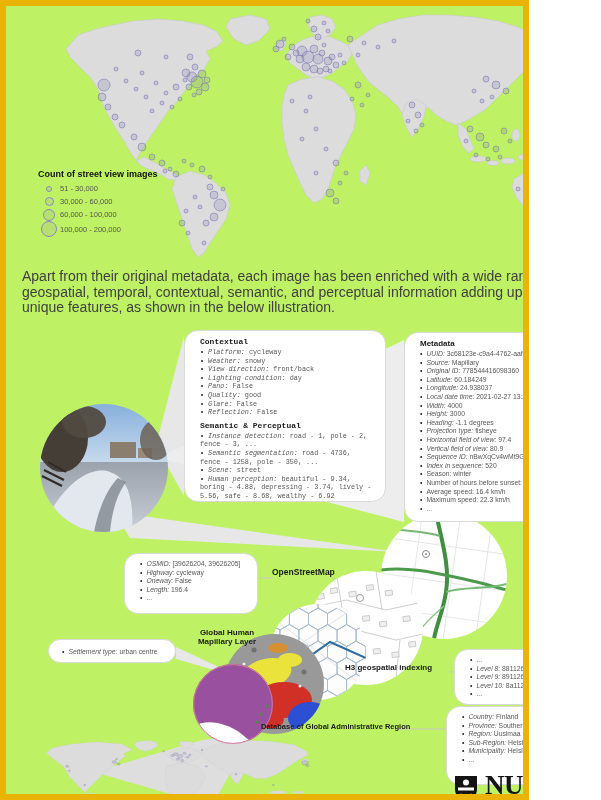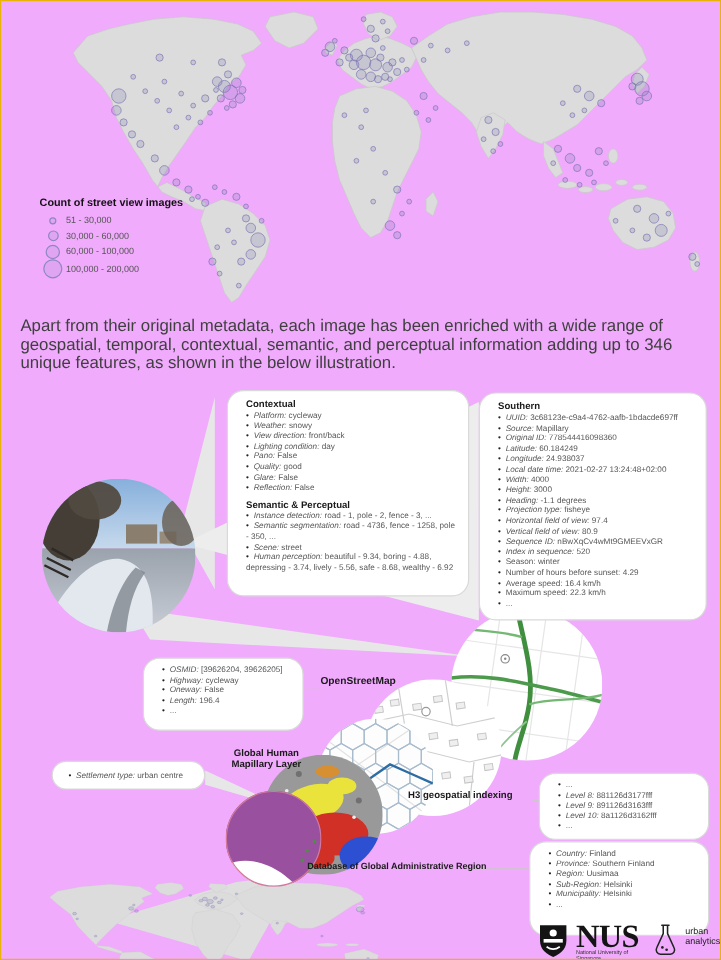--- a/index.html
+++ b/index.html
@@ -1,19 +1,19 @@
 <!DOCTYPE html>
 <html><head>
 <meta charset="utf-8">
 <style>
   html,body{margin:0;padding:0;}
   body{width:601px;height:800px;overflow:hidden;background:#fff;
        font-family:"Liberation Sans",sans-serif;position:relative;}
-  #page{position:absolute;inset:0;width:601px;height:800px;border:1px solid #eab308;
-        box-sizing:border-box;overflow:hidden;background:#f0abfc;}
+  #page{position:absolute;inset:0;width:529px;height:800px;border:6px solid #eab308;
+        box-sizing:border-box;overflow:hidden;background:#bef264;}
 
   
   .land{fill:#dcdcdc;stroke:#c9c9c9;stroke-width:.6;}
   .dot{fill:#7c75b3;fill-opacity:.22;stroke:#7c75b3;stroke-opacity:.8;stroke-width:.7;}
   #topmap{position:absolute;left:12px;top:5px;z-index:1;}
   #bottommap{position:absolute;left:14px;top:733px;z-index:1;}
 
   
   .legend{position:absolute;left:32px;top:163px;z-index:2;}
   .legend .ttl{font-size:9px;font-weight:bold;color:#111;margin-bottom:3px;}
@@ -431,21 +431,21 @@
       <rect x="34" y="-20" width="14" height="10" fill="#978b7c"></rect>
       <ellipse cx="52" cy="-28" rx="16" ry="20" fill="#6b6257" opacity=".85"></ellipse>
       <path d="M-64,64 C-40,10 -10,-2 6,4 C24,10 30,30 28,64 Z" fill="#e3e8ee"></path>
       <path d="M-10,64 C-4,34 6,18 14,10 L22,14 C12,28 8,44 6,64 Z" fill="#7f868f" opacity=".8"></path>
       <ellipse cx="-42" cy="-30" rx="26" ry="34" fill="#453e36"></ellipse>
       <ellipse cx="-20" cy="-46" rx="22" ry="16" fill="#514a40" opacity=".95"></ellipse>
       <path d="M-62,8 l20,10 m-18,-16 l20,10 m-16,-18 l18,10" stroke="#2e2a26" stroke-width="2" fill="none"></path>
     </g>
   </svg>
 
-  <div class="bbox" style="left:188px;top:324px;width:202px;height:172px;">
+  <div class="bbox" style="left:178px;top:324px;width:202px;height:172px;font-family:Liberation Mono, monospace;">
     <h4>Contextual</h4>
     <ul>
         <li><span class="lbl">Platform:</span><span class="val"> cycleway</span></li>
         <li><span class="lbl">Weather:</span><span class="val"> snowy</span></li>
         <li><span class="lbl">View direction:</span><span class="val"> front/back</span></li>
         <li><span class="lbl">Lighting condition:</span><span class="val"> day</span></li>
         <li><span class="lbl">Pano:</span><span class="val"> False</span></li>
         <li><span class="lbl">Quality:</span><span class="val"> good</span></li>
         <li><span class="lbl">Glare:</span><span class="val"> False</span></li>
         <li><span class="lbl">Reflection:</span><span class="val"> False</span></li>
@@ -453,21 +453,21 @@
     <h4>Semantic &amp; Perceptual</h4>
     <ul>
         <li><span class="lbl">Instance detection:</span><span class="val"> road - 1, pole - 2, fence - 3, ...</span></li>
         <li><span class="lbl">Semantic segmentation:</span><span class="val"> road - 4736, fence - 1258, pole - 350, ...</span></li>
         <li><span class="lbl">Scene:</span><span class="val"> street</span></li>
         <li><span class="lbl">Human perception:</span><span class="val"> beautiful - 9.34, boring - 4.88, depressing - 3.74, lively - 5.56, safe - 8.68, wealthy - 6.92</span></li>
       </ul>
   </div>
 
   <div class="bbox nowrap" style="left:398px;top:326px;width:190px;height:190px;">
-    <h4>Southern</h4>
+    <h4>Metadata</h4>
     <ul>
         <li><span class="lbl">UUID:</span><span class="val"> 3c68123e-c9a4-4762-aafb-1bdacde697ff</span></li>
         <li><span class="lbl">Source:</span><span class="val"> Mapillary</span></li>
         <li><span class="lbl">Original ID:</span><span class="val"> 778544416098360</span></li>
         <li><span class="lbl">Latitude:</span><span class="val"> 60.184249</span></li>
         <li><span class="lbl">Longitude:</span><span class="val"> 24.938037</span></li>
         <li><span class="lbl">Local date time:</span><span class="val"> 2021-02-27 13:24:48+02:00</span></li>
         <li><span class="lbl">Width:</span><span class="val"> 4000</span></li>
         <li><span class="lbl">Height:</span><span class="val"> 3000</span></li>
         <li><span class="lbl">Heading:</span><span class="val"> -1.1 degrees</span></li>

